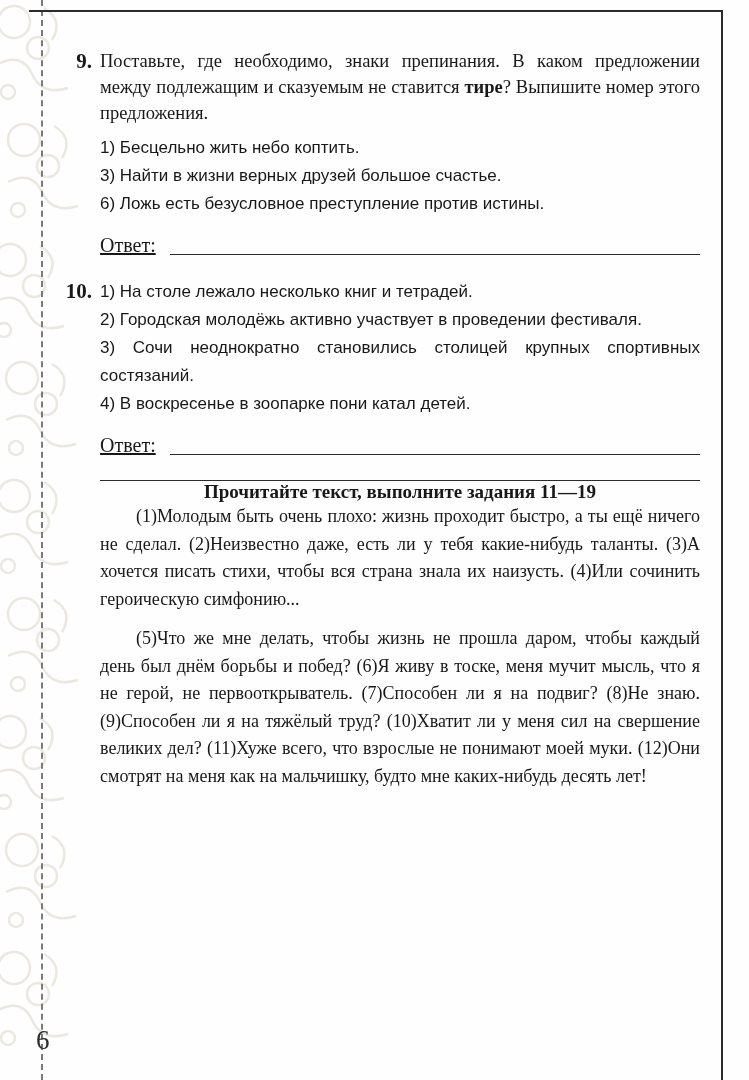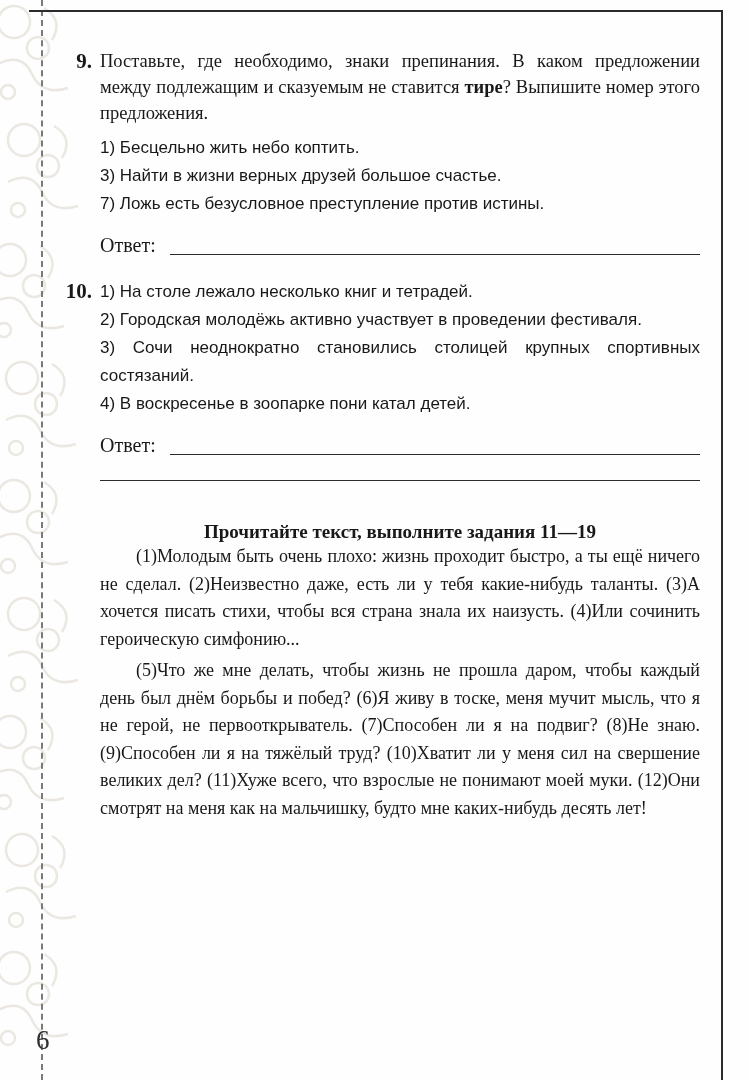--- a/index.html
+++ b/index.html
@@ -44,42 +44,42 @@
     font-size:18.5px; line-height:26px; text-align:justify;margin-top:8px;
   }
   .options {
     list-style:none; margin-top:8px;
     font-family:"Liberation Sans", sans-serif;
     font-size:17px; line-height:28px;
   }
   .options li { text-align:justify; }
 
   .answer { display:flex; align-items:flex-end; margin-top:10px; height:30px; font-size:20px; }
-  .answer-label { flex:none; line-height:26px; }
+  .answer-label { flex:none; line-height:26px;text-decoration:underline; }
   .answer-line {
     flex:1; margin-left:14px; margin-bottom:3px;
     border-bottom:1.6px solid #2b2b2b; height:20px;
   }
 
   .divider {
     border:none; border-top:1.8px solid #2b2b2b;
     margin:22px 0 0 0;
   }
 
   .reading-heading {
-    margin-top:40px; text-align:center;
+    text-align:center;
     font-size:19px; font-weight:bold;
   }
 
   .para {
     font-size:18px; line-height:27.5px;
     text-align:justify; text-indent:36px;
   }
   .para:first-of-type { }
-  .para + .para { margin-top:4px; }
+  .para + .para { margin-top:12px; }
 
   .page-number {
     position:absolute; left:36px; bottom:24px;
     font-size:27px; color:#2f2f2f;
   }
 </style>
 </head>
 <body>
 
 <div>
@@ -110,21 +110,21 @@
   <div class="frame-right"></div>
 
   <div class="content">
 
     <section class="task">
       <span class="task-num">9.</span>
       <p class="statement"><span>Поставьте, где необходимо, знаки препинания. В каком предложении между подлежащим и сказуемым не ставится </span><b>тире</b><span>? Выпишите номер этого предложения.</span></p>
       <ul class="options">
         <li>1) Бесцельно жить небо коптить.</li>
         <li>3) Найти в жизни верных друзей большое счастье.</li>
-        <li>7) Ложь есть безусловное преступление против истины.</li>
+        <li>6) Ложь есть безусловное преступление против истины.</li>
       </ul>
       <div class="answer">
         <span class="answer-label">Ответ:</span>
         <span class="answer-line"></span>
       </div>
     </section>
 
     <section class="task">
       <span class="task-num">10.</span>
       <ul class="options">

